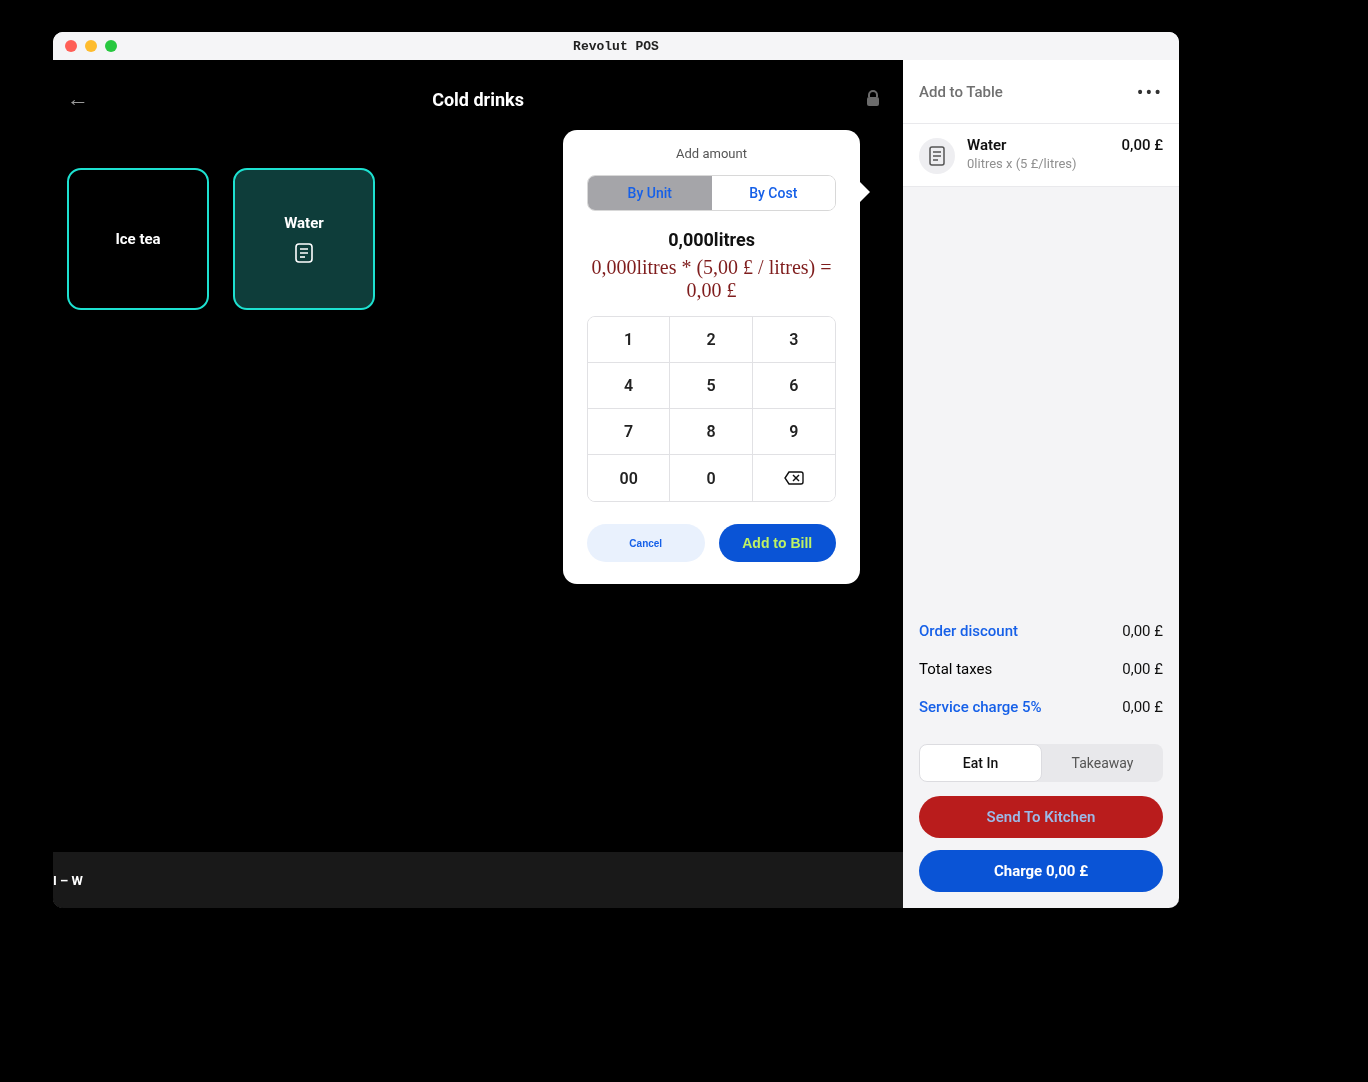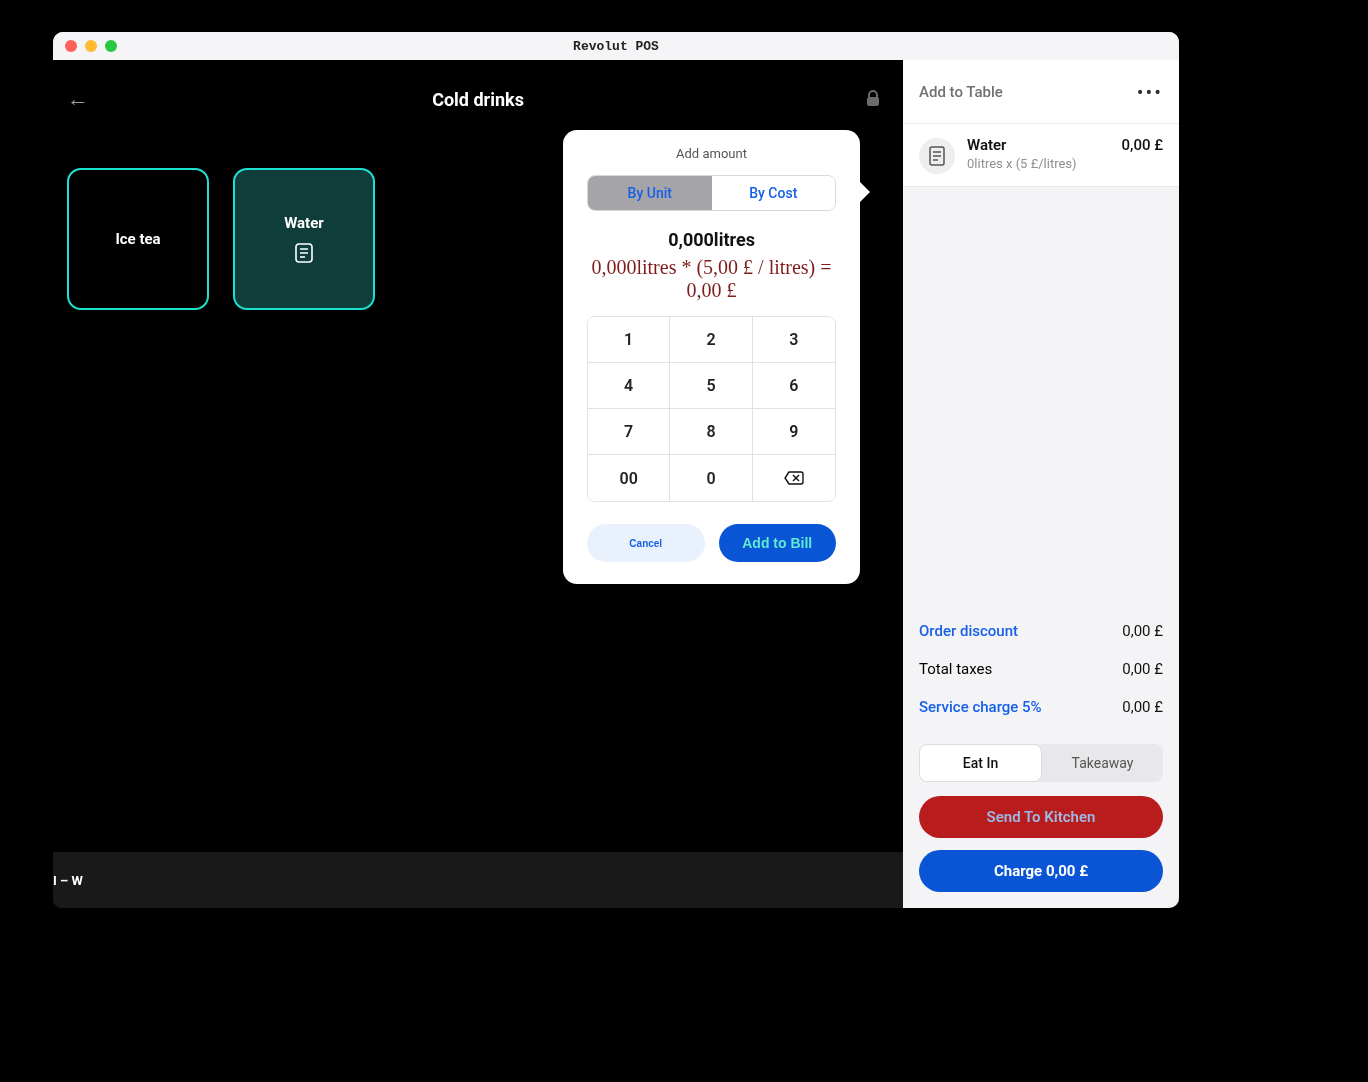--- a/index.html
+++ b/index.html
@@ -127,21 +127,21 @@
   }
   .key:nth-child(3n) { border-right: none; }
   .key:nth-last-child(-n+3) { border-bottom: none; }
   .action-row { display: flex; gap: 14px; margin-top: 22px; }
   .btn-cancel {
     flex: 1; height: 38px; border-radius: 19px; background: #e9f1fd;
     color: #1660e8; font-weight: 600; font-size: 10px; border: none; cursor: pointer;
   }
   .btn-add {
     flex: 1; height: 38px; border-radius: 19px; background: #0a54d6;
-    color: #5eead4; font-weight: 600; font-size: 14px; border: none; cursor: pointer;
+    color: #bef264; font-weight: 600; font-size: 14px; border: none; cursor: pointer;
   }
   
   .sidebar {
     width: 276px; background: #f4f4f6; display: flex; flex-direction: column;
   }
   .side-header {
     height: 64px; background: #fff;
     display: flex; align-items: center; justify-content: space-between;
     padding: 0 16px; border-bottom: 1px solid #e9e9ec;
   }

